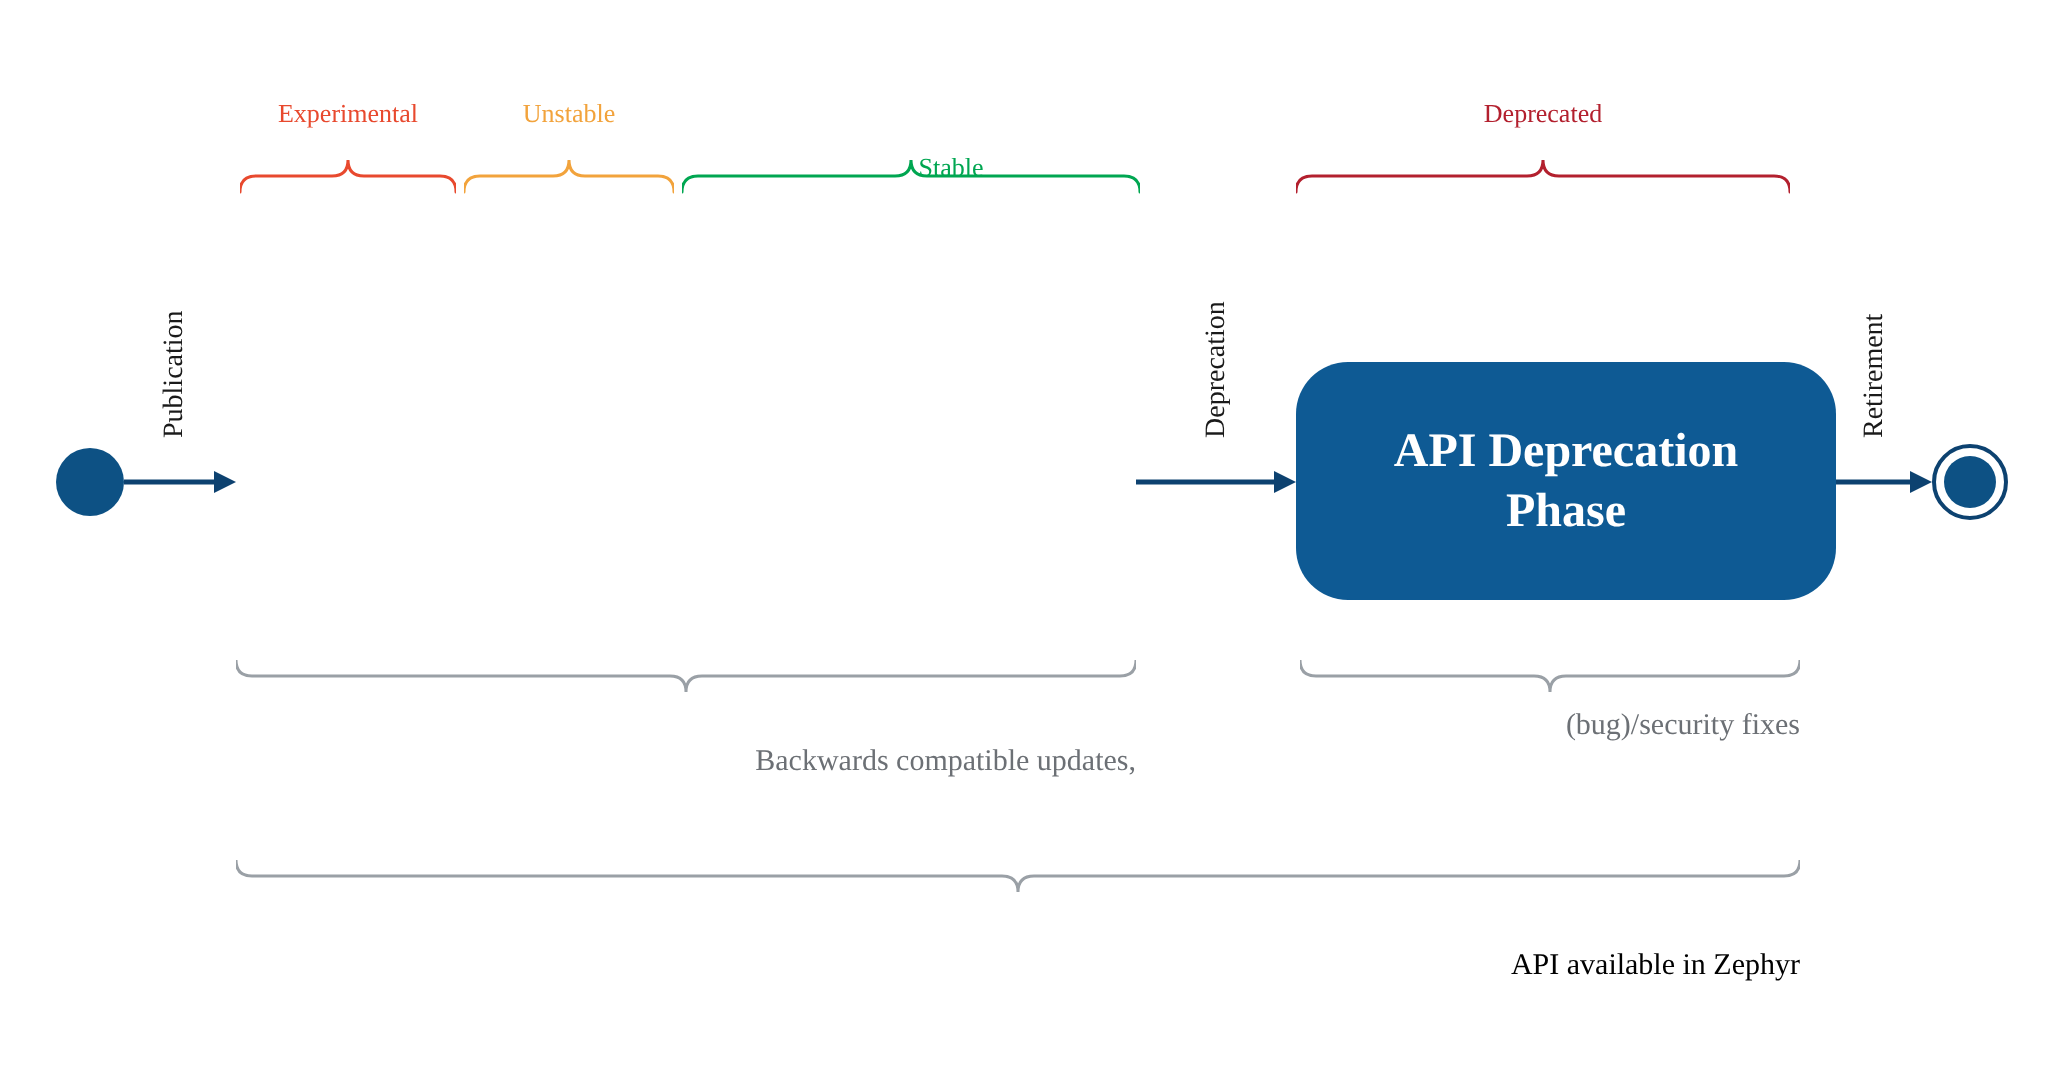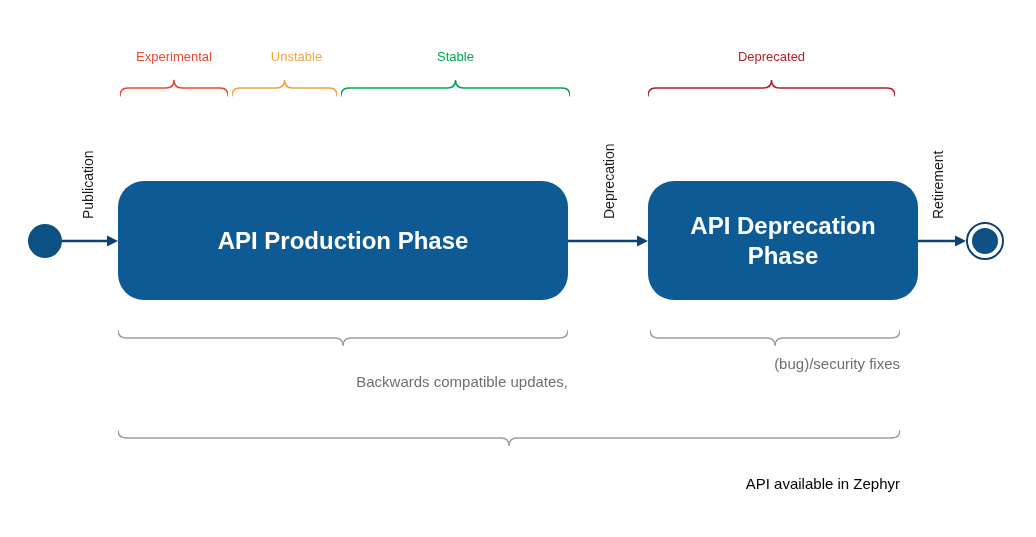--- a/index.html
+++ b/index.html
@@ -1,20 +1,20 @@
 <!DOCTYPE html>
 <html><head>
 <meta charset="utf-8">
 <style>
   html,body{margin:0;padding:0;background:#ffffff;}
   .canvas{
     position:relative;
     width:1036px;height:537px;
     background:#ffffff;
-    font-family:Liberation Sans, sans-serif;
+    font-family:Liberation Serif, serif;
     overflow:hidden;
   }
   .abs{position:absolute;}
 
   
   .span-label{
     position:absolute;top:49px;
     font-size:13px;line-height:16px;
     text-align:center;
   }
@@ -70,22 +70,22 @@
     color:#6c7075;text-align:right;
   }
   .note-zephyr{color:#000000;}
 </style>
 </head>
 <body>
 
 <div class="canvas">
 
   <div class="span-label c-experimental" style="left:120px;width:108px;">Experimental</div>
-  <div class="span-label c-unstable" style="left:244px;width:105px;">Unstable</div>
-  <div class="span-label c-stable" style="left:341px;width:229px;">Stable</div>
+  <div class="span-label c-unstable" style="left:232px;width:105px;">Unstable</div>
+  <div class="span-label c-stable" style="left:361px;width:229px;margin-top:27px;">Stable</div>
   <div class="span-label c-deprecated" style="left:648px;width:247px;">Deprecated</div>
 
   <svg class="brace c-experimental" style="left:120px;top:80px;" width="108" height="18" viewBox="0 0 108 18">
     <path d="M0,16 Q0,8 8,8 L46,8 Q54,8 54,0 Q54,8 62,8 L100,8 Q108,8 108,16" fill="none" stroke="currentColor" stroke-width="1.5" stroke-linecap="round"></path>
   </svg>
   <svg class="brace c-unstable" style="left:232px;top:80px;" width="105" height="18" viewBox="0 0 105 18">
     <path d="M0,16 Q0,8 8,8 L44.5,8 Q52.5,8 52.5,0 Q52.5,8 60.5,8 L97,8 Q105,8 105,16" fill="none" stroke="currentColor" stroke-width="1.5" stroke-linecap="round"></path>
   </svg>
   <svg class="brace c-stable" style="left:341px;top:80px;" width="229" height="18" viewBox="0 0 229 18">
     <path d="M0,16 Q0,8 8,8 L106.5,8 Q114.5,8 114.5,0 Q114.5,8 122.5,8 L221,8 Q229,8 229,16" fill="none" stroke="currentColor" stroke-width="1.5" stroke-linecap="round"></path>
@@ -106,23 +106,20 @@
   </svg>
   <svg class="abs" style="left:902px;top:233px;" width="64" height="16" viewBox="0 0 64 16">
     <line x1="0" y1="8" x2="53" y2="8" stroke="#0d4270" stroke-width="2.5"></line>
     <polygon points="53,2.5 64,8 53,13.5" fill="#0d4270"></polygon>
   </svg>
 
   <div class="v-label" style="left:80px;top:219px;">Publication</div>
   <div class="v-label" style="left:601px;top:219px;">Deprecation</div>
   <div class="v-label" style="left:930px;top:219px;">Retirement</div>
 
-  <div class="phase-box" style="left:118px;width:450px;">
-    <span class="phase-title">API Production Phase</span>
-  </div>
   <div class="phase-box" style="left:648px;width:270px;">
     <span class="phase-title">API Deprecation Phase</span>
   </div>
 
   <div class="end-node">
     <div class="end-node-inner"></div>
   </div>
 
   <svg class="brace c-gray" style="left:118px;top:330px;" width="450" height="18" viewBox="0 0 450 18">
     <path d="M0,0 Q0,8 8,8 L217,8 Q225,8 225,16 Q225,8 233,8 L442,8 Q450,8 450,0" fill="none" stroke="currentColor" stroke-width="1.5" stroke-linecap="round"></path>

